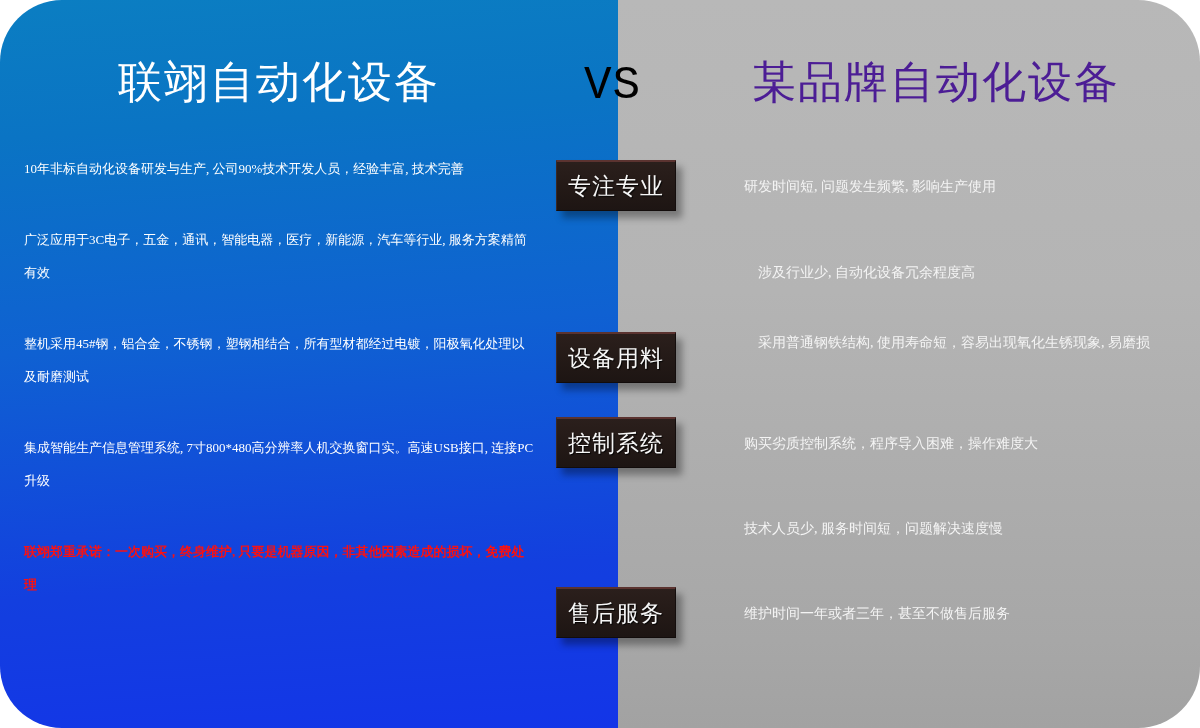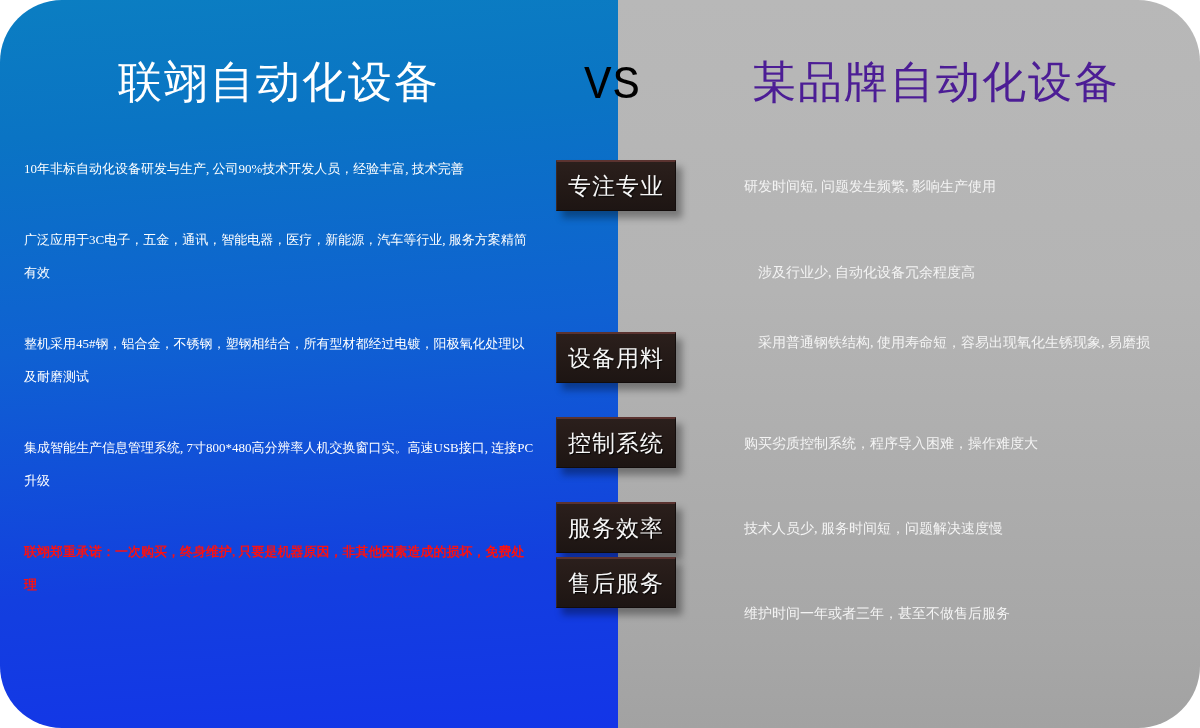--- a/index.html
+++ b/index.html
@@ -145,24 +145,21 @@
 
   <div class="chip" style="top:160px">
     <span class="chip-label">专注专业</span>
   </div>
   <div class="chip" style="top:332px">
     <span class="chip-label">设备用料</span>
   </div>
   <div class="chip" style="top:417px">
     <span class="chip-label">控制系统</span>
   </div>
-  <div class="chip" style="top:502px">
-    <span class="chip-label">服务效率</span>
-  </div>
-  <div class="chip" style="top:557px">
+  <div class="chip" style="top:587px">
     <span class="chip-label">售后服务</span>
   </div>
 
   <div class="col col-right">
     <div class="para rb" style="top:18px">研发时间短, 问题发生频繁, 影响生产使用</div>
     <div class="para rb indent" style="top:104px">涉及行业少, 自动化设备冗余程度高</div>
     <div class="para rb indent" style="top:174px">采用普通钢铁结构, 使用寿命短，容易出现氧化生锈现象, 易磨损</div>
     <div class="para rb" style="top:275px">购买劣质控制系统，程序导入困难，操作难度大</div>
     <div class="para rb" style="top:360px">技术人员少, 服务时间短，问题解决速度慢</div>
     <div class="para rb" style="top:445px">维护时间一年或者三年，甚至不做售后服务</div>

